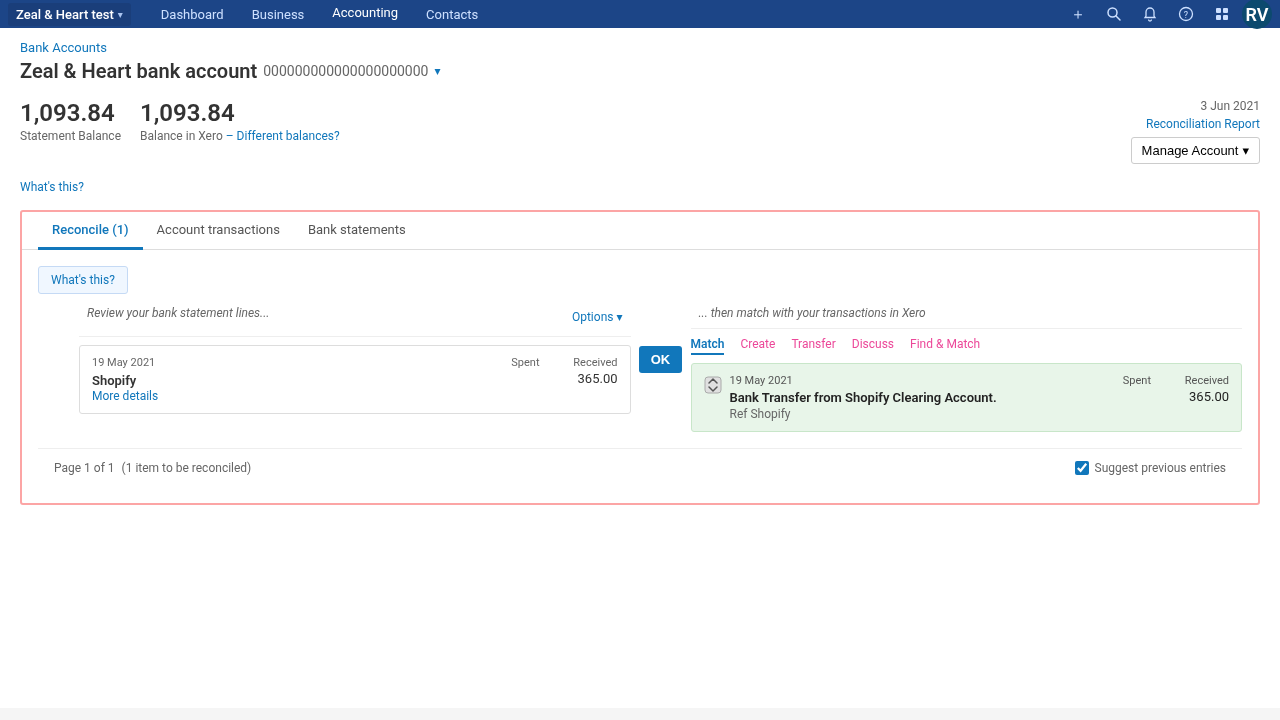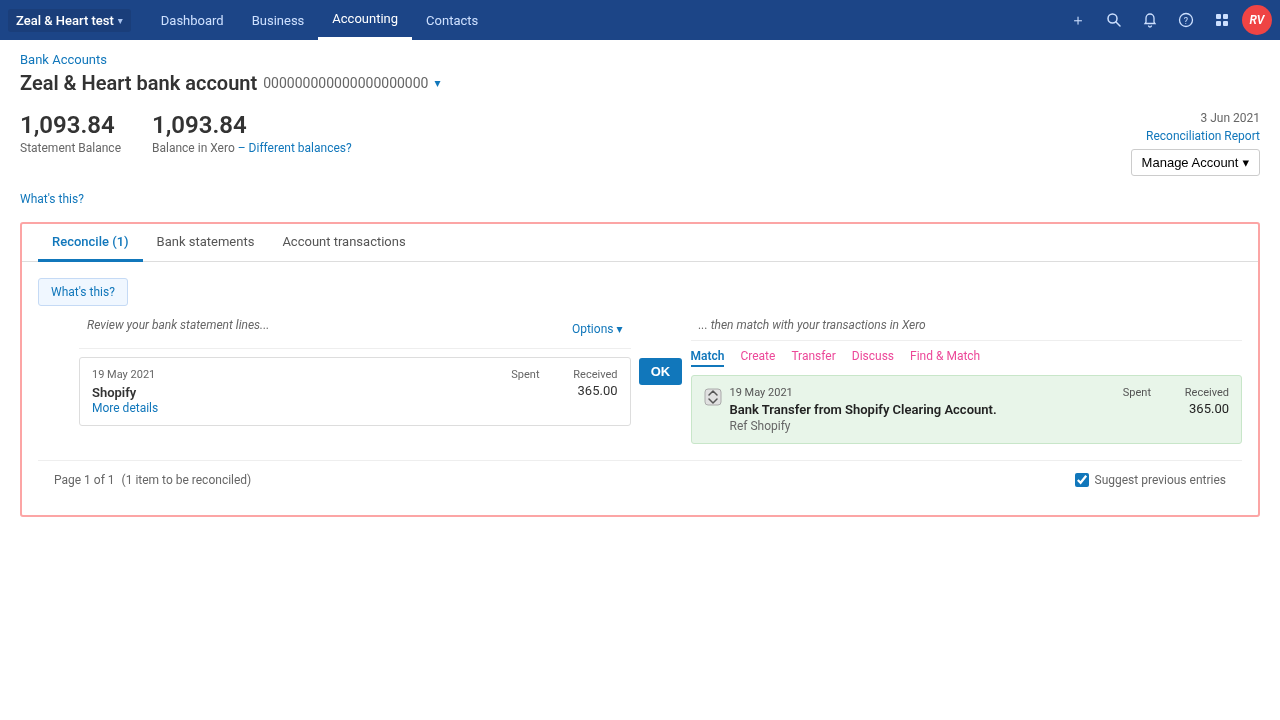--- a/index.html
+++ b/index.html
@@ -1,21 +1,21 @@
 <!DOCTYPE html>
 <html><head>
   <meta charset="utf-8">
   <style>
     * { box-sizing: border-box; margin: 0; padding: 0; }
     body { font-family: -apple-system, BlinkMacSystemFont, "Segoe UI", Roboto, sans-serif; font-size: 13px; background: #f5f5f5; color: #333; }
 
     
     .topnav {
       background: #1c4587;
-      height: 40px;
+      height: 28px;
       display: flex;
       align-items: center;
       padding: 0 8px;
       gap: 0;
     }
     .topnav-brand {
       display: flex; align-items: center;
       background: #1a3e7a;
       border-radius: 3px;
       padding: 4px 8px;
@@ -47,26 +47,25 @@
     .topnav-icon {
       color: #cde0ff;
       width: 32px; height: 32px;
       display: flex; align-items: center; justify-content: center;
       cursor: pointer;
       border-radius: 3px;
       font-size: 15px;
     }
     .avatar {
       width: 30px; height: 30px; border-radius: 50%;
-      background: #ef4444;
+      background: #0c4a6e;
       color: #fff;
       display: flex; align-items: center; justify-content: center;
-      font-size: 12px; font-weight: 600;
-      cursor: pointer;
-      font-style: italic;
+      font-size: 18px; font-weight: 600;
+      cursor: pointer;
     }
 
     
     .page-content { background: #fff; min-height: 680px; }
     .breadcrumb-area { padding: 12px 20px 0; }
     .breadcrumb-link { color: #1177bb; font-size: 13px; cursor: pointer; text-decoration: none; }
     .account-title-row {
       display: flex; align-items: center; gap: 6px;
       padding: 4px 20px 16px;
       text-align: right;
@@ -75,21 +74,21 @@
       font-size: 20px; font-weight: 600; color: #333;
     }
     .account-number { font-size: 14px; color: #666; font-weight: normal; }
     .account-chevron { color: #1177bb; font-size: 12px; cursor: pointer; }
 
     
     .balance-bar {
       display: flex;
       align-items: flex-start;
       padding: 0 20px 16px;
-      gap: 31px;
+      gap: 19px;
     }
     .balance-item {}
     .balance-amount { font-size: 24px; font-weight: 600; color: #333; }
     .balance-label { font-size: 12px; color: #666; margin-top: 2px; }
     .balance-right {
       margin-left: auto;
       text-align: right;
     }
     .balance-date { font-size: 12px; color: #666; margin-bottom: 4px; }
     .manage-btn {
@@ -327,24 +326,24 @@
     </div>
   </div>
   <a class="whats-this">What's this?</a>
 
   <div class="panel">
     <div class="tabs">
       <div class="tab active">
         <span>Reconcile (1)</span>
       </div>
       <div class="tab">
+        <span>Account transactions</span>
+      </div>
+      <div class="tab">
         <span>Bank statements</span>
-      </div>
-      <div class="tab">
-        <span>Account transactions</span>
       </div>
     </div>
 
     <div class="reconcile-area">
       <div class="whats-this-box">What's this?</div>
 
       <div class="reconcile-columns">
 
         <div class="col-left">
           <div class="col-header">

